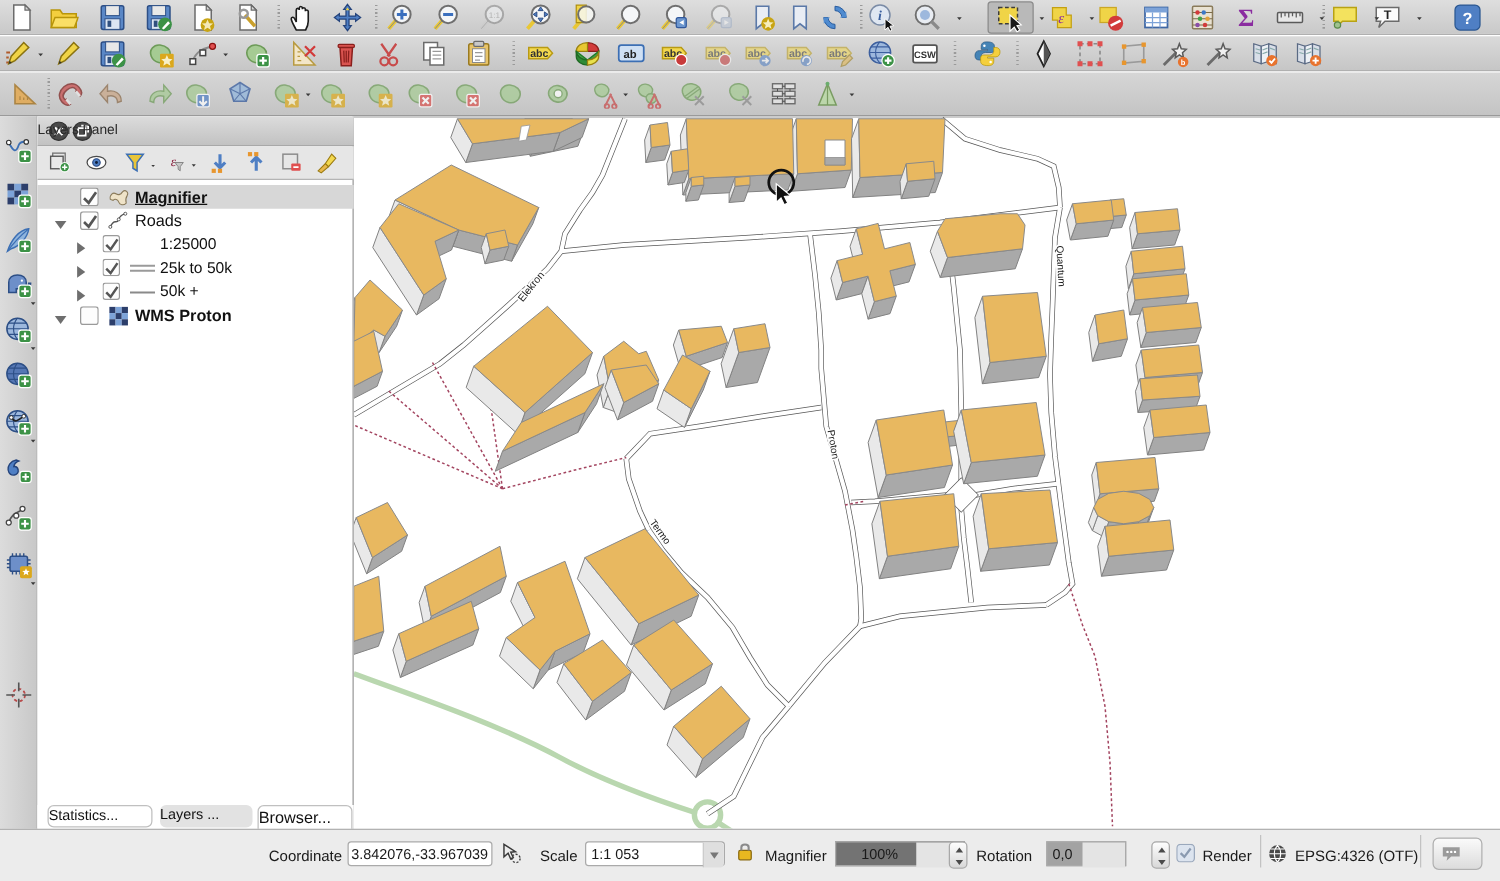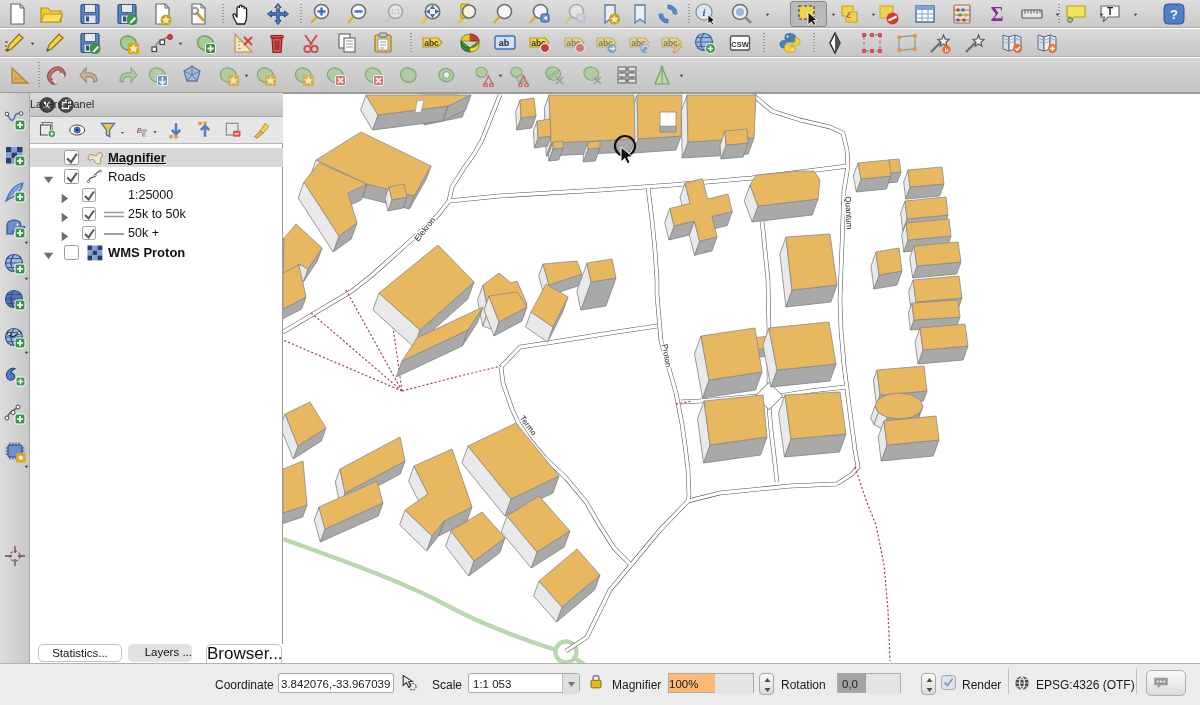--- a/index.html
+++ b/index.html
@@ -993,41 +993,41 @@
       <rect x="2" y="8.6" width="6.6" height="6.6" fill="#7da3d8"></rect>
       <rect x="8.6" y="8.6" width="6.6" height="6.6" fill="#2c3e6b"></rect>
       <rect x="15.2" y="8.6" width="6.6" height="6.6" fill="#7da3d8"></rect>
       <rect x="2" y="15.2" width="6.6" height="6.6" fill="#2c3e6b"></rect>
       <rect x="8.6" y="15.2" width="6.6" height="6.6" fill="#7da3d8"></rect>
       <rect x="15.2" y="15.2" width="6.6" height="6.6" fill="#2c3e6b"></rect>
     </svg>
     <div style="position:absolute;left:78px;top:152px;font-size:13px;font-weight:bold;color:#111">WMS Proton</div>
   </div>
 <div style="position:absolute;left:30px;top:644px;width:253px;height:19px;background:#fff">
-    <div style="position:absolute;left:8px;top:0px;width:84px;height:18px;background:#fff;border:1px solid #c0c0c0;border-radius:5px;text-align:center;font-size:11.5px;color:#111;line-height:17px">Statistics...</div>
-    <div style="position:absolute;left:98px;top:0px;width:64px;height:18px;text-align:right;font-size:11.5px;color:#111;line-height:17px;background:#e2e2e2;border-radius:5px">Layers ...</div>
-    <div style="position:absolute;left:176px;top:0px;width:76px;height:34px;background:#fff;border:1px solid #c0c0c0;border-radius:5px;text-align:right;font-size:17px;color:#111;line-height:17px">Browser...</div>
+    <div style="position:absolute;left:8px;top:0px;width:84px;height:18px;background:#fff;border:1px solid #c0c0c0;border-radius:5px;font-size:11.5px;color:#111;line-height:17px">Statistics...</div>
+    <div style="position:absolute;left:98px;top:0px;width:74px;height:18px;text-align:left;font-size:11.5px;color:#111;line-height:17px;background:#e2e2e2;border-radius:5px">Layers ...</div>
+    <div style="position:absolute;left:176px;top:0px;width:76px;height:34px;background:#fff;border:1px solid #c0c0c0;border-radius:5px;text-align:left;font-size:13px;color:#111;line-height:17px">Browser...</div>
   </div>
 <div style="position:absolute;left:0;top:663px;width:1200px;height:42px;background:#ececec;border-top:1px solid #b2b2b2;font-size:12px;color:#1a1a1a">
     <div style="position:absolute;left:215px;top:14px">Coordinate</div>
     <div style="position:absolute;left:278px;top:9px;width:116px;height:20px;background:#fff;border:1px solid #aaa;border-radius:3px;font-size:11.5px;line-height:20px;padding-left:2px;overflow:hidden">3.842076,-33.967039</div>
     <svg style="position:absolute;left:399px;top:9px" width="20" height="20" viewBox="0 0 24 24">
       <path d="M5,3 L5,15 L9,11.5 L11.5,17 L14,15.8 L11.5,10.5 L16,10 Z" fill="none" stroke="#3a3a3a" stroke-width="1.4"></path>
       <circle cx="16.5" cy="16.5" r="4" fill="none" stroke="#3a3a3a" stroke-width="1.3" stroke-dasharray="2 1.6"></circle>
     </svg>
     <div style="position:absolute;left:432px;top:14px">Scale</div>
     <div style="position:absolute;left:468px;top:9px;width:112px;height:20px;background:#fff;border:1px solid #aaa;border-radius:3px;font-size:11.5px;line-height:20px;padding-left:4px">1:1 053<div style="position:absolute;right:0;top:0;width:17px;height:20px;background:#dfdfdf;border-left:1px solid #bbb;border-radius:0 3px 3px 0"><svg width="17" height="20" viewBox="0 0 17 20">
           <path d="M8.5,13 L12,8 L5,8 Z" fill="#777"></path>
         </svg></div></div>
     <svg style="position:absolute;left:586px;top:8px" width="20" height="20" viewBox="0 0 24 24">
       <rect x="6" y="10" width="12" height="9" rx="1.5" fill="#e8b820" stroke="#8a6a10" stroke-width="1.2"></rect>
       <path d="M8.5,10 L8.5,7 C8.5,3.5 15.5,3.5 15.5,7 L15.5,10" fill="none" stroke="#8a8a8a" stroke-width="2"></path>
     </svg>
     <div style="position:absolute;left:612px;top:14px">Magnifier</div>
-    <div style="position:absolute;left:668px;top:9px;width:86px;height:20px;background:#fdba74;border:1px solid #aaa;font-size:11.5px;line-height:20px;padding-left:0">100%<div style="position:absolute;right:0;top:0;width:38px;height:20px;background:#e4e4e4"></div></div>
+    <div style="position:absolute;left:668px;top:9px;width:104px;height:20px;background:#737373;border:1px solid #aaa;font-size:11.5px;line-height:20px;padding-left:20px">100%<div style="position:absolute;right:0;top:0;width:38px;height:20px;background:#e4e4e4"></div></div>
     <div style="position:absolute;left:759px;top:9px;width:15px;height:22px;background:linear-gradient(180deg,#fdfdfd,#d8d8d8);border:1px solid #a8a8a8;border-radius:4px"><svg width="15" height="22" viewBox="0 0 15 22">
         <path d="M7.5,4 L10.5,8 L4.5,8 Z M7.5,18 L10.5,14 L4.5,14 Z" fill="#4a4a4a"></path>
       </svg></div>
     <div style="position:absolute;left:781px;top:14px">Rotation</div>
     <div style="position:absolute;left:837px;top:9px;width:64px;height:20px;background:#a3a3a3;border:1px solid #aaa;font-size:11.5px;line-height:20px;padding-left:4px">0,0<div style="position:absolute;right:0;top:0;width:34px;height:20px;background:#e4e4e4"></div></div>
     <div style="position:absolute;left:921px;top:9px;width:15px;height:22px;background:linear-gradient(180deg,#fdfdfd,#d8d8d8);border:1px solid #a8a8a8;border-radius:4px"><svg width="15" height="22" viewBox="0 0 15 22">
         <path d="M7.5,4 L10.5,8 L4.5,8 Z M7.5,18 L10.5,14 L4.5,14 Z" fill="#4a4a4a"></path>
       </svg></div>
     <svg style="position:absolute;left:941px;top:11px" width="15" height="15" viewBox="0 0 15 15">
       <rect x="0.5" y="0.5" width="14" height="14" rx="3" fill="#dce4ef" stroke="#9aa8bc"></rect>

